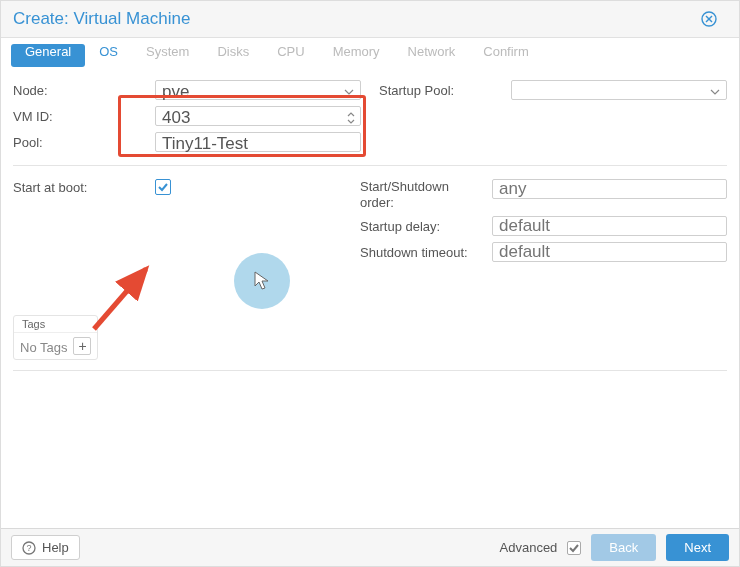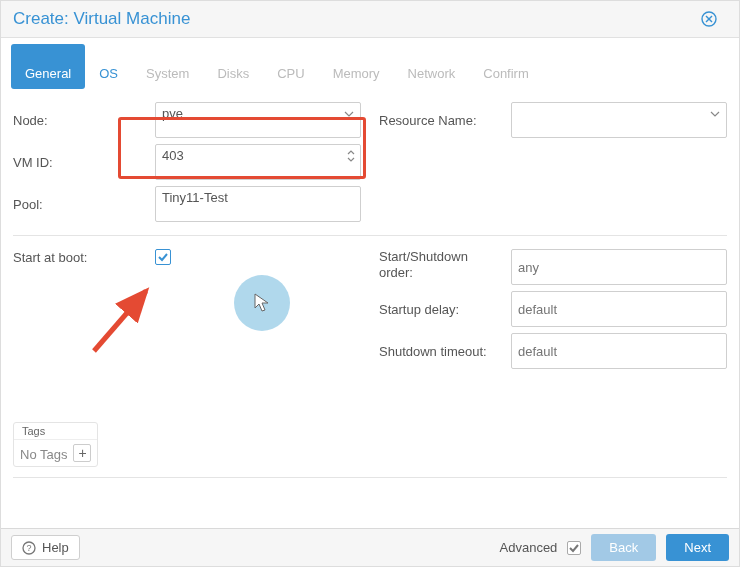--- a/index.html
+++ b/index.html
@@ -41,21 +41,21 @@
     cursor: pointer;
   }
   .tabs {
     background: #fff;
     display: flex;
     gap: 0;
     padding: 6px 10px 0 10px;
     border-top: 1px solid #e1e1e1;
   }
   .tab {
-    padding: 22px 14px 8px 14px;
+    padding: 0 14px 8px 14px;
     border-radius: 3px;
     font-size: 13px;
     color: #bbb;
     cursor: default;
   }
   .tab.active {
     background: #3892d4;
     color: #fff;
   }
   .tab.enabled { color: #3892d4; cursor: pointer; }
@@ -76,28 +76,28 @@
     grid-template-columns: 118px 1fr;
     align-items: center;
     padding: 3px 0;
     gap: 24px;
   }
   .field.right {
     grid-template-columns: 108px 1fr;
   }
   .label { color: #555; font-size: 13px; }
   .input, .combo {
-    height: 36px;
+    height: 20px;
     line-height: 22px;
     padding: 0 6px;
     border: 1px solid #cfcfcf;
     background: #fff;
     border-radius: 2px;
     color: #555;
-    font-size: 13px;
+    font-size: 17px;
     position: relative;
   }
   .combo { padding-right: 20px; }
   .combo .chev {
     position: absolute;
     right: 4px; top: 3px;
     width: 14px; height: 16px;
     stroke: #888; fill: none; stroke-width: 1.2;
   }
   .spinner {
@@ -292,21 +292,21 @@
           <div class="label">Pool:</div>
           <div class="input">
             <span>Tiny11-Test</span>
           </div>
         </div>
 
       </div>
       <div>
 
         <div class="field right">
-          <div class="label">Resource Name:</div>
+          <div class="label">Startup Pool:</div>
           <div class="combo">
             <span></span>
             <svg class="chev">
                 <polyline points="3,6 7,10 11,6"></polyline>
               </svg>
           </div>
         </div>
 
       </div>
     </div>

